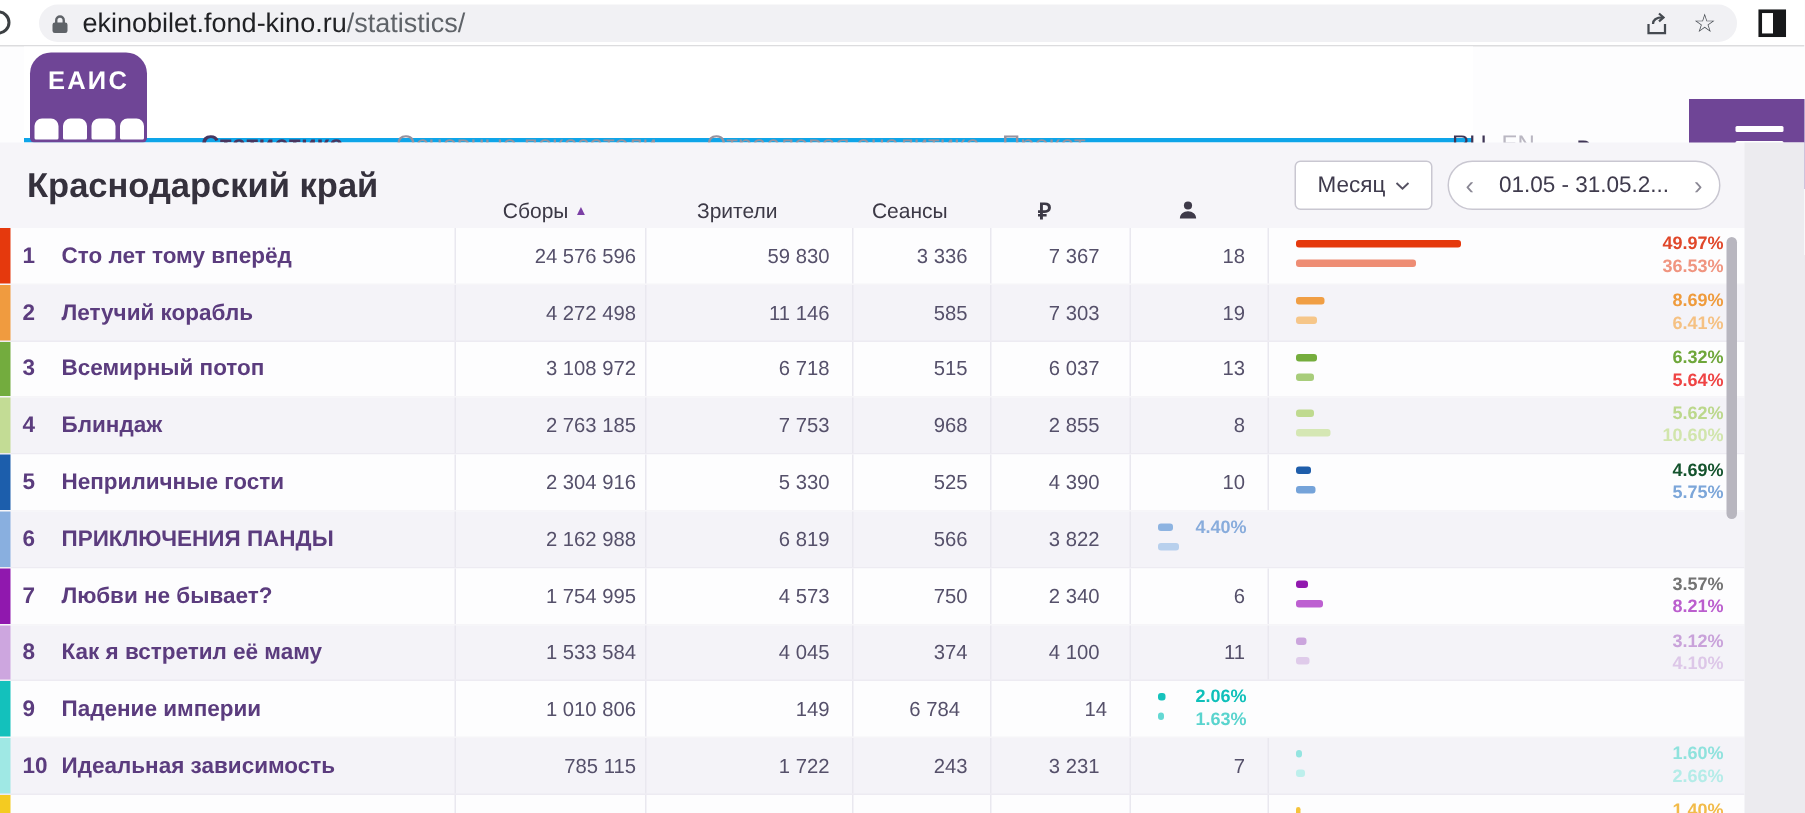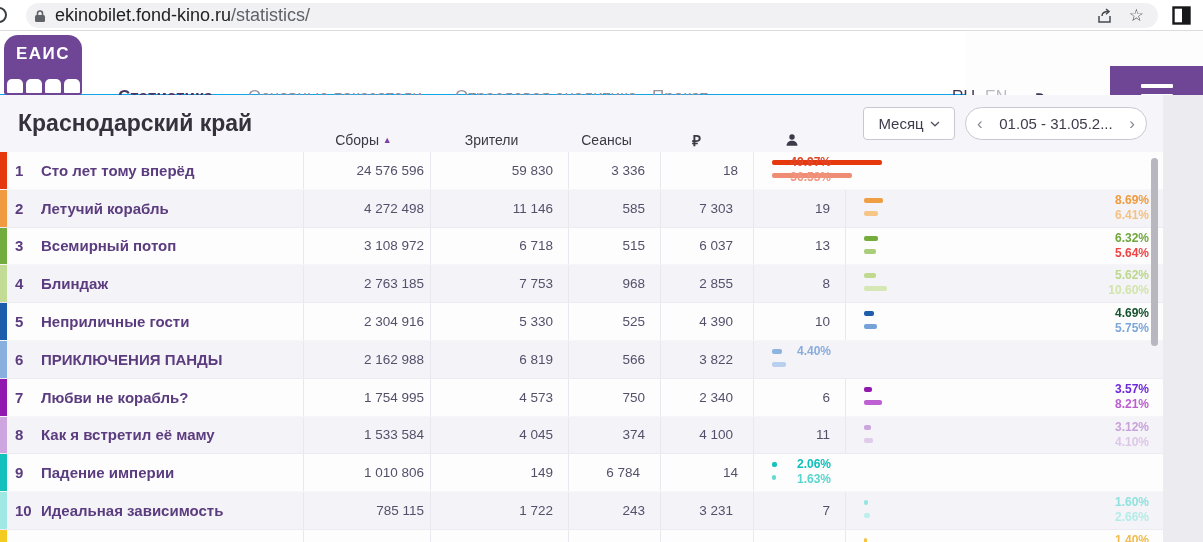--- a/index.html
+++ b/index.html
@@ -16,22 +16,22 @@
               border-radius:13px; display:flex; align-items:center; }
   .lock { margin-left:8px; width:12px; height:14px; flex:0 0 auto; }
   .url-text { margin-left:9px; font-size:18px; color:#202124; white-space:nowrap; }
   .url-text .path { color:#5f6368; }
   .pill-right { margin-left:auto; display:flex; align-items:center; gap:16px; padding-right:14px; }
   .share-icon svg, .sidepanel-icon svg { display:block; }
   .star { font-size:17px; color:#454a50; line-height:1; }
   .sidepanel-icon { position:absolute; right:12px; top:6px; }
 
   
-  .site-header { position:absolute; left:0; top:31px; width:966px; height:64px; background:#ffffff;
-                 border-bottom:1px solid #0ea5e9; }
+  .site-header { position:absolute; left:16px; top:31px; width:966px; height:64px; background:#ffffff;
+                 border-bottom:3px solid #0ea5e9; }
   .logo { position:absolute; left:4px; top:4px; width:78px; height:60px; background:var(--brand,#6F4596);
           border-radius:14px 14px 3px 3px; overflow:hidden; }
   .logo-text { position:absolute; left:0; right:0; top:9px; text-align:center; color:#fff; font-weight:bold;
                font-size:17px; letter-spacing:1.5px; }
   .seats { position:absolute; left:3px; bottom:2px; display:flex; gap:3px; }
   .seat { width:16px; height:14px; background:#fff; border-radius:5px 5px 1px 1px; }
   .nav-item { position:absolute; top:56px; font-size:17px; color:#96929e; white-space:nowrap; cursor:pointer; }
   .nav-item.primary { font-weight:bold; color:#473660; }
   .nav-underline { position:absolute; left:234px; top:90px; width:198px; height:5px; background:var(--underline,#7B3FA5); }
   .lang { position:absolute; top:57px; font-size:16px; }
@@ -177,20 +177,21 @@
     <div class="row">
     <div class="strip" style="background: rgb(229, 57, 13);"></div>
     <div class="grid">
       <div class="title-cell">
         <span class="rank">1</span>
         <span class="film-title">Сто лет тому вперёд</span>
       </div>
       <div class="num gross">24 576 596</div>
       <div class="num viewers">59 830</div>
       <div class="num sessions">3 336</div>
+      <div class="num price">7 367</div>
       <div class="num halls">18</div>
       <div class="chart-cell">
         <div class="bars">
           <div class="bar" style="width: 109.934px; background: rgb(229, 57, 13);"></div>
           <div class="bar" style="width: 80.366px; background: rgb(238, 141, 116);"></div>
         </div>
         <div class="pcts">
           <div style="color: rgb(224, 71, 42);">49.97%</div>
           <div style="color: rgb(240, 149, 128);">36.53%</div>
         </div>
@@ -314,34 +315,34 @@
           <div style="color: #0369a1; margin-top: 43px;">6.20%</div>
         </div>
       </div>
     </div>
   </div>
     <div class="row">
     <div class="strip" style="background: rgb(144, 24, 174);"></div>
     <div class="grid">
       <div class="title-cell">
         <span class="rank">7</span>
-        <span class="film-title">Любви не корабль?</span>
+        <span class="film-title">Любви не бывает?</span>
       </div>
       <div class="num gross">1 754 995</div>
       <div class="num viewers">4 573</div>
       <div class="num sessions">750</div>
       <div class="num price">2 340</div>
       <div class="num halls">6</div>
       <div class="chart-cell">
         <div class="bars">
           <div class="bar" style="width: 7.854px; background: rgb(145, 25, 174);"></div>
           <div class="bar" style="width: 18.062px; background: rgb(189, 96, 209);"></div>
         </div>
         <div class="pcts">
-          <div style="color: #6d28d9;">3.57%</div>
+          <div style="color: #737373;">3.57%</div>
           <div style="color: rgb(187, 94, 206);">8.21%</div>
         </div>
       </div>
     </div>
   </div>
     <div class="row alt">
     <div class="strip" style="background: rgb(205, 166, 223);"></div>
     <div class="grid">
       <div class="title-cell">
         <span class="rank">8</span>

